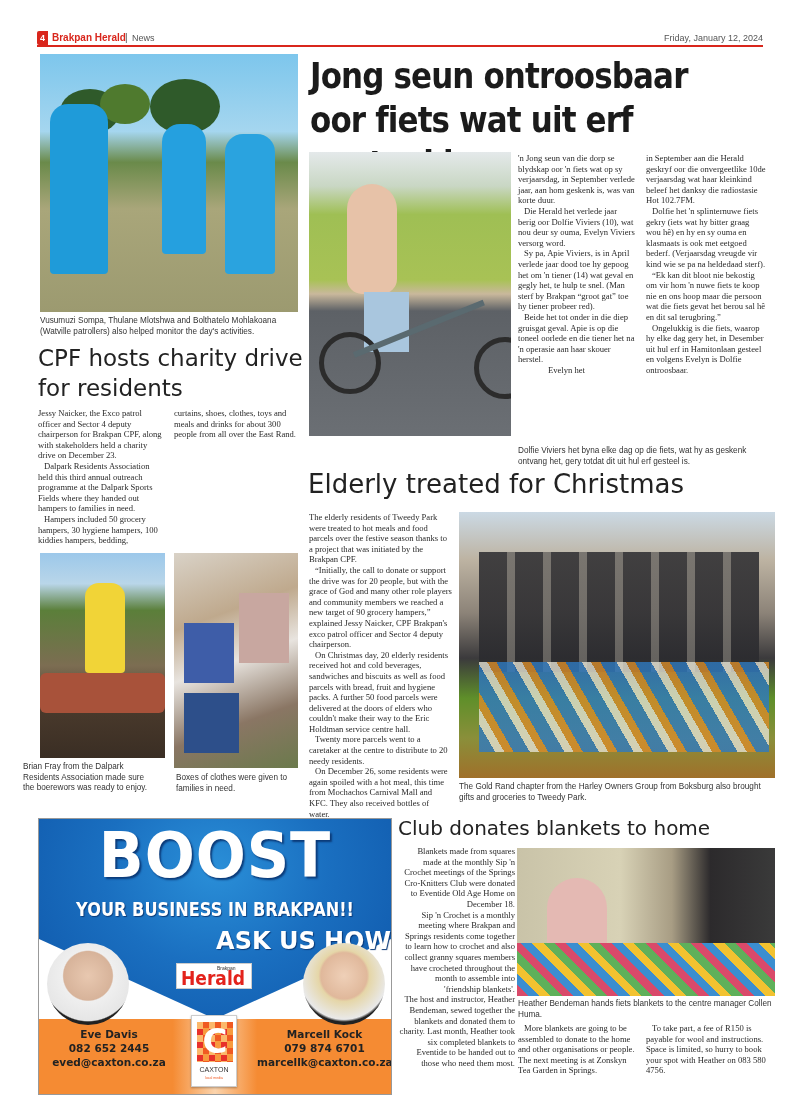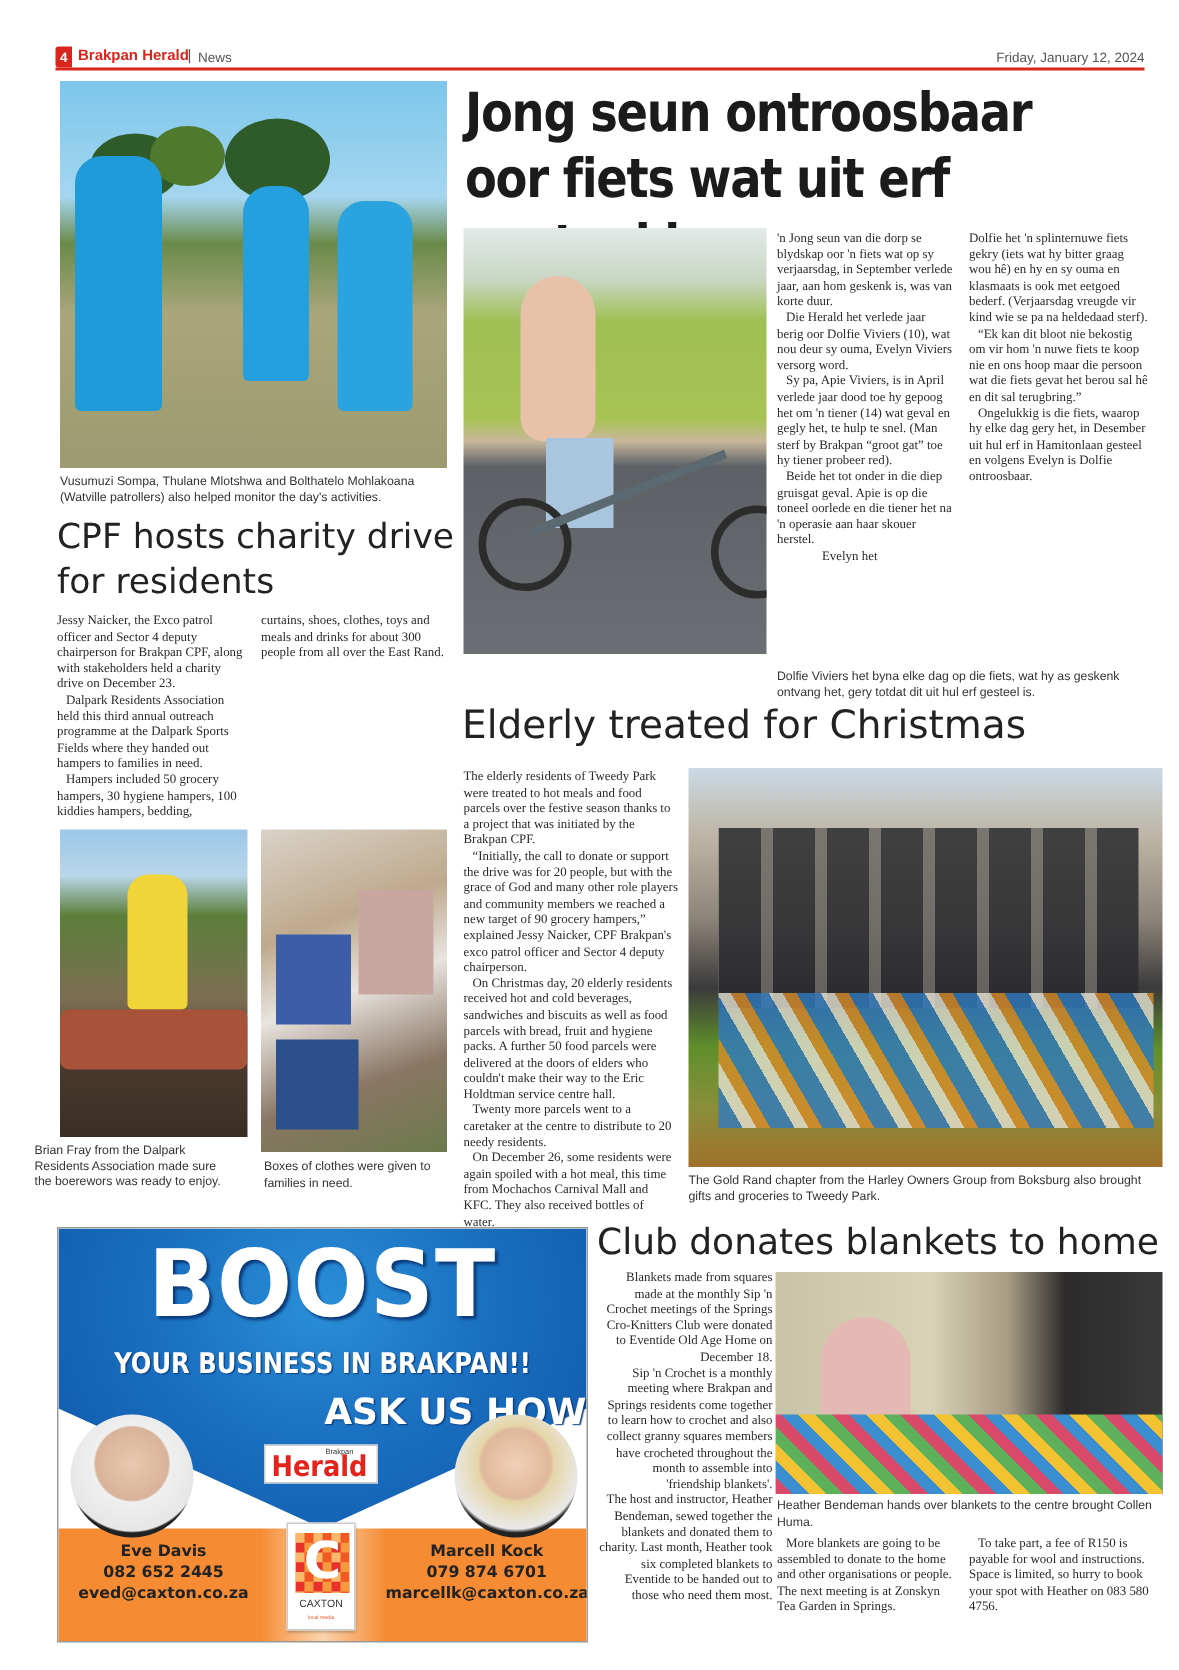--- a/index.html
+++ b/index.html
@@ -30,21 +30,21 @@
   .ph-harley { left: 459px; top: 512px; width: 316px; height: 266px;
     background: linear-gradient(180deg, #cbd9e4 0%, #bdb3a2 18%, #8c8378 38%, #3b3a3c 55%, #5f8f2a 70%, #8a8f3a 85%, #a0702a 100%); }
   .ph-blanket { left: 517px; top: 848px; width: 258px; height: 148px;
     background: linear-gradient(90deg, #c9c3a8 0%, #d8d2b6 40%, #a89d84 60%, #2c2a2c 75%, #3a3a3a 100%); }
 
   
   .h-main { left: 310px; top: 54px; width: 460px; font: bold 36px/44px "DejaVu Sans", sans-serif; letter-spacing: -1px; transform: scaleX(0.86); transform-origin: left top; color: #1b1b1b; }
   .h-sans { font-family: "DejaVu Sans", sans-serif; color: #222; }
   .h-cpf { left: 38px; top: 343px; width: 265px; font-size: 23px; line-height: 30px; }
   .h-elder { left: 308px; top: 467px; width: 470px; font-size: 26px; line-height: 34px; }
-  .h-club { left: 398px; top: 815px; width: 380px; font-size: 24px; line-height: 26px; }
+  .h-club { left: 398px; top: 815px; width: 380px; font-size: 20px; line-height: 26px; }
 
   
   .cap { font: 8.2px/10.5px "Liberation Sans", sans-serif; color: #333; }
   .body { font: 8.6px/10.6px "Liberation Serif", serif; color: #2a2a2a; }
   .body p { text-indent: 6px; }
   .body p:first-child { text-indent: 0; }
 
   
   .ad { left: 38px; top: 818px; width: 354px; height: 277px; border: 1px solid #999; overflow: hidden; background: #fff; }
   .ad-blue { position: absolute; left: 0; top: 0; width: 100%; height: 200px;
@@ -101,20 +101,21 @@
 </div>
 
 <div class="abs body" style="left:518px;top:153px;width:118px;">
   <p>'n Jong seun van die dorp se blydskap oor 'n fiets wat op sy verjaarsdag, in September verlede jaar, aan hom geskenk is, was van korte duur.</p>
   <p>Die Herald het verlede jaar berig oor Dolfie Viviers (10), wat nou deur sy ouma, Evelyn Viviers versorg word.</p>
   <p>Sy pa, Apie Viviers, is in April verlede jaar dood toe hy gepoog het om 'n tiener (14) wat geval en gegly het, te hulp te snel. (Man sterf by Brakpan “groot gat” toe hy tiener probeer red).</p>
   <p>Beide het tot onder in die diep gruisgat geval. Apie is op die toneel oorlede en die tiener het na 'n operasie aan haar skouer herstel.</p>
   <p style="text-indent:30px;">Evelyn het</p>
 </div>
 <div class="abs body" style="left:646px;top:153px;width:120px;">
+  <p>in September aan die Herald geskryf oor die onvergeetlike 10de verjaarsdag wat haar kleinkind beleef het danksy die radiostasie Hot 102.7FM.</p>
   <p>Dolfie het 'n splinternuwe fiets gekry (iets wat hy bitter graag wou hê) en hy en sy ouma en klasmaats is ook met eetgoed bederf. (Verjaarsdag vreugde vir kind wie se pa na heldedaad sterf).</p>
   <p>“Ek kan dit bloot nie bekostig om vir hom 'n nuwe fiets te koop nie en ons hoop maar die persoon wat die fiets gevat het berou sal hê en dit sal terugbring.”</p>
   <p>Ongelukkig is die fiets, waarop hy elke dag gery het, in Desember uit hul erf in Hamitonlaan gesteel en volgens Evelyn is Dolfie ontroosbaar.</p>
 </div>
 <div class="abs cap" style="left:518px;top:446px;width:250px;">Dolfie Viviers het byna elke dag op die fiets, wat hy as geskenk ontvang het, gery totdat dit uit hul erf gesteel is.</div>
 
 <div class="abs h-sans h-cpf">CPF hosts charity drive for residents</div>
 <div class="abs body" style="left:38px;top:408px;width:128px;">
   <p>Jessy Naicker, the Exco patrol officer and Sector 4 deputy chairperson for Brakpan CPF, along with stakeholders held a charity drive on December 23.</p>
   <p>Dalpark Residents Association held this third annual outreach programme at the Dalpark Sports Fields where they handed out hampers to families in need.</p>
@@ -154,21 +155,21 @@
 <div class="abs h-sans h-club">Club donates blankets to home</div>
 <div class="abs body" style="left:397px;top:846px;width:118px;text-align:right;">
   <p>Blankets made from squares made at the monthly Sip 'n Crochet meetings of the Springs Cro-Knitters Club were donated to Eventide Old Age Home on December 18.</p>
   <p>Sip 'n Crochet is a monthly meeting where Brakpan and Springs residents come together to learn how to crochet and also collect granny squares members have crocheted throughout the month to assemble into 'friendship blankets'.</p>
   <p>The host and instructor, Heather Bendeman, sewed together the blankets and donated them to charity. Last month, Heather took six completed blankets to Eventide to be handed out to those who need them most.</p>
 </div>
 <div class="photo ph-blanket">
   <div style="position:absolute;left:30px;top:30px;width:60px;height:118px;background:#e4b9b3;border-radius:30px 30px 0 0;"></div>
   <div style="position:absolute;left:0;top:95px;width:258px;height:53px;background:repeating-linear-gradient(45deg,#d94a6a 0 8px,#3b8ed0 8px 16px,#f2c230 16px 24px,#5fb05a 24px 32px);"></div>
 </div>
-<div class="abs cap" style="left:518px;top:999px;width:255px;">Heather Bendeman hands over blankets to the centre brought Collen Huma.</div>
+<div class="abs cap" style="left:518px;top:999px;width:255px;">Heather Bendeman hands fiets blankets to the centre manager Collen Huma.</div>
 <div class="abs body" style="left:518px;top:1023px;width:120px;">
   <p style="text-indent:6px;">More blankets are going to be assembled to donate to the home and other organisations or people. The next meeting is at Zonskyn Tea Garden in Springs.</p>
 </div>
 <div class="abs body" style="left:646px;top:1023px;width:125px;">
   <p style="text-indent:6px;">To take part, a fee of R150 is payable for wool and instructions. Space is limited, so hurry to book your spot with Heather on 083 580 4756.</p>
 </div>
 
 <div class="abs ad">
   <div class="ad-blue"></div>
   <div class="ad-boost">BOOST</div>

